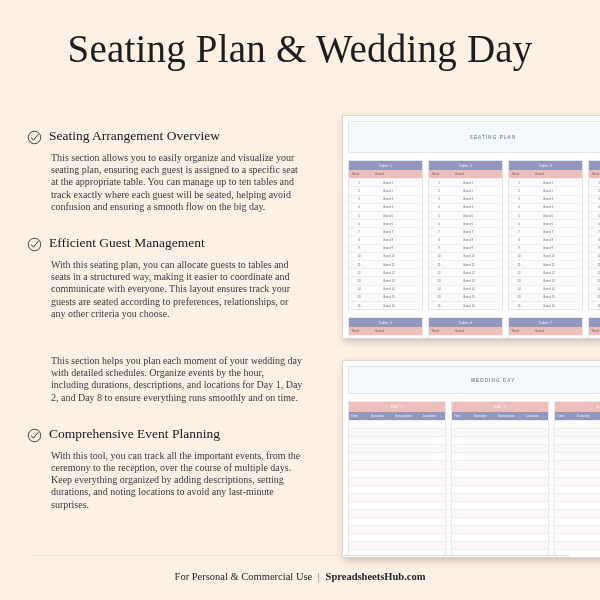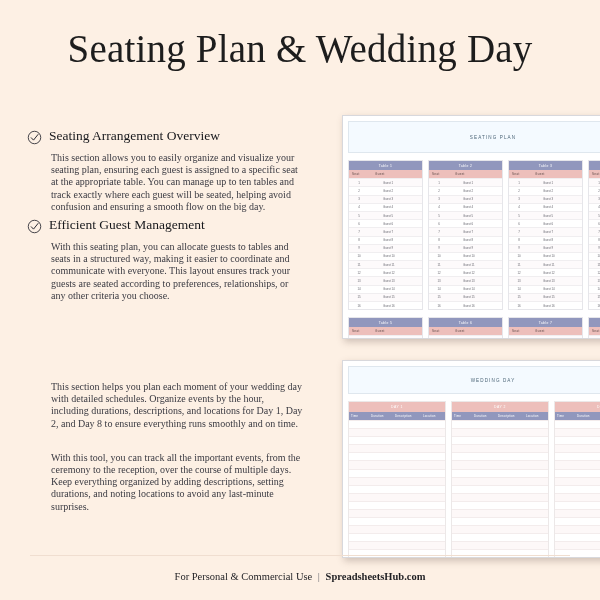--- a/index.html
+++ b/index.html
@@ -127,48 +127,57 @@
   }
 </style>
 </head>
 <body>
 
 <div class="page">
 
   <div class="title">Seating Plan &amp; Wedding Day</div>
 
   <div class="features" id="features">
-      <div class="feature" style="margin-bottom: 4px;">
+      <div class="feature" style="margin-bottom: 22px;">
         <div class="f-head">
           <span>
             <svg class="check-icon" viewBox="0 0 24 24" fill="none" stroke="#2b2b33" stroke-width="1.4">
               <circle cx="12" cy="12" r="10"></circle>
               <path d="M6.8 12.4 L10.4 16.2 L17.6 7.2" stroke-width="1.6" stroke-linecap="round" stroke-linejoin="round"></path>
             </svg>
           </span>
           <span class="f-title">Seating Arrangement Overview</span>
         </div>
         <div class="f-body">This section allows you to easily organize and visualize your seating plan, ensuring each guest is assigned to a specific seat at the appropriate table. You can manage up to ten tables and track exactly where each guest will be seated, helping avoid confusion and ensuring a smooth flow on the big day.</div>
       </div>
-      <div class="feature" style="margin-bottom: 79px;">
+      <div class="feature" style="margin-bottom: 35px;">
         <div class="f-head">
           <span>
             <svg class="check-icon" viewBox="0 0 24 24" fill="none" stroke="#2b2b33" stroke-width="1.4">
               <circle cx="12" cy="12" r="10"></circle>
               <path d="M6.8 12.4 L10.4 16.2 L17.6 7.2" stroke-width="1.6" stroke-linecap="round" stroke-linejoin="round"></path>
             </svg>
           </span>
           <span class="f-title">Efficient Guest Management</span>
         </div>
         <div class="f-body">With this seating plan, you can allocate guests to tables and seats in a structured way, making it easier to coordinate and communicate with everyone. This layout ensures track your guests are seated according to preferences, relationships, or any other criteria you choose.</div>
       </div>
       <div class="feature" style="margin-bottom: 22px;">
         <div class="f-body">This section helps you plan each moment of your wedding day with detailed schedules. Organize events by the hour, including durations, descriptions, and locations for Day 1, Day 2, and Day 8 to ensure everything runs smoothly and on time.</div>
       </div>
       <div class="feature" style="margin-bottom: 0px;">
+        <div class="f-head">
+          <span>
+            <svg class="check-icon" viewBox="0 0 24 24" fill="none" stroke="#2b2b33" stroke-width="1.4">
+              <circle cx="12" cy="12" r="10"></circle>
+              <path d="M6.8 12.4 L10.4 16.2 L17.6 7.2" stroke-width="1.6" stroke-linecap="round" stroke-linejoin="round"></path>
+            </svg>
+          </span>
+          <span class="f-title">Comprehensive Event Planning</span>
+        </div>
         <div class="f-body">With this tool, you can track all the important events, from the ceremony to the reception, over the course of multiple days. Keep everything organized by adding descriptions, setting durations, and noting locations to avoid any last-minute surprises.</div>
       </div>
     </div>
 
   <div class="card" id="card-seating">
     <div class="card-inner">
       <div class="banner">
         <span class="banner-text">SEATING PLAN</span>
       </div>
       <div id="seating-row1" class="tbl-row">

